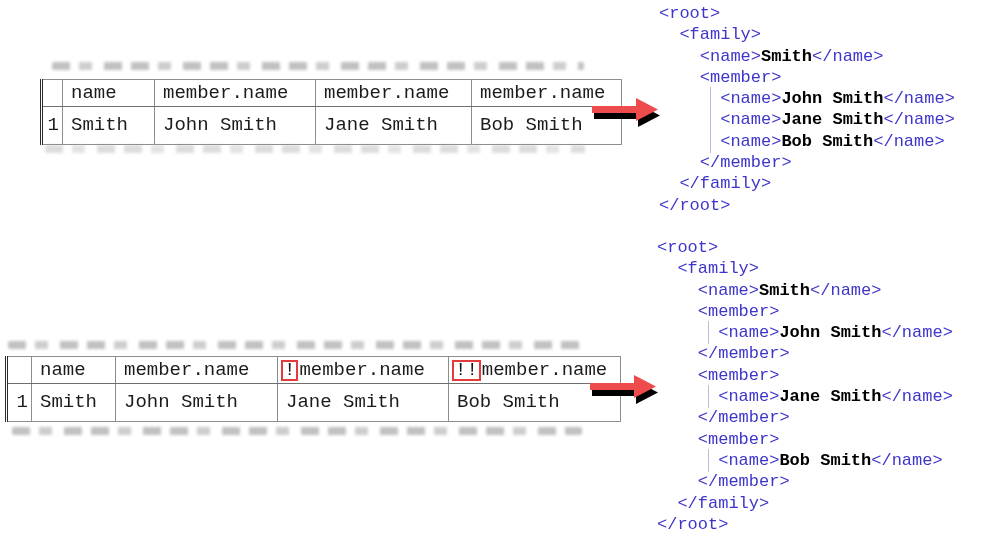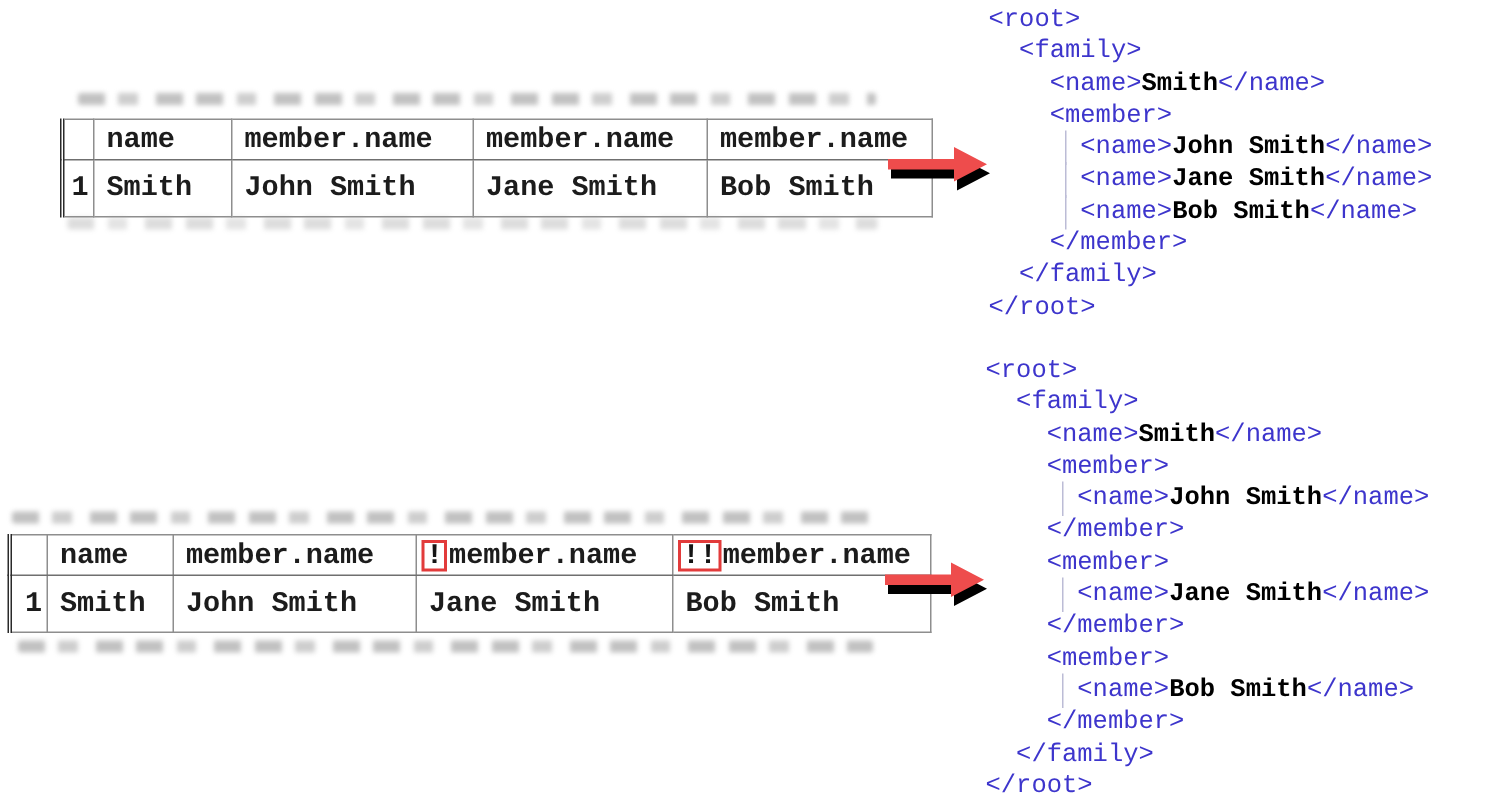--- a/index.html
+++ b/index.html
@@ -12,21 +12,21 @@
   
   table.grid{
     position:absolute;border-collapse:collapse;table-layout:fixed;
     background:#fff;
     font:19px/1 "Liberation Mono","DejaVu Sans Mono",monospace;
     color:#1c1c1c;
     border-left:3px double #2a2a2a;
   }
   table.grid th, table.grid td{
     border:1px solid var(--grid-border,#8e8e8e);
-    font-weight:bold;text-align:left;white-space:nowrap;overflow:hidden;
+    font-weight:normal;text-align:left;white-space:nowrap;overflow:hidden;
     padding:0 0 0 8px;
   }
   table.grid th{height:26px;border-bottom:1px solid #6f6f6f}
   table.grid td{height:37px}
   table.grid .rn{text-align:right;padding:0 3px 0 0}
 
   .t-top{left:40px;top:79px;width:539px}
   .t-top th:nth-child(1){width:16px}
   .t-top th:nth-child(2){width:83px}
   .t-top th:nth-child(3){width:152px}

